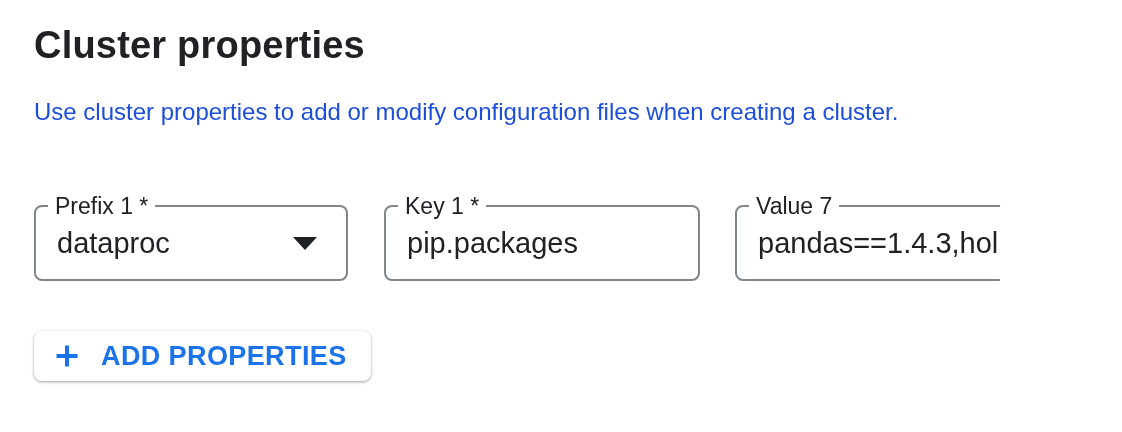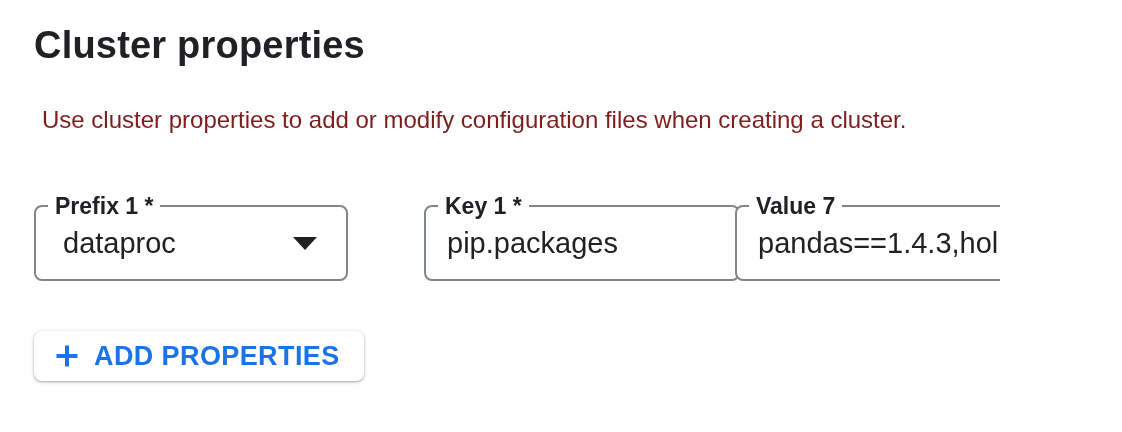--- a/index.html
+++ b/index.html
@@ -25,72 +25,72 @@
     font-size: 38px;
     font-weight: bold;
     line-height: 46px;
     color: #202124;
     letter-spacing: 0.2px;
   }
   .section-description {
     position: absolute;
     left: 34px;
     top: 97px;
-    margin: 8px;
+    margin: 0;
     font-size: 24px;
     font-weight: normal;
     line-height: 30px;
-    color: #7f1d1d;
+    color: #1d4ed8;
     white-space: nowrap;
   }
 
   
   .field {
     position: absolute;
     top: 205px;
     height: 76px;
     box-sizing: border-box;
     border: 2px solid #80868b;
     border-radius: 8px;
     background: #ffffff;
     display: flex;
     align-items: center;
   }
   #field-prefix { left: 34px;  width: 314px; cursor: pointer; }
-  #field-key    { left: 384px; width: 316px; margin-left: 40px; }
+  #field-key    { left: 384px; width: 316px; }
   #field-value  { left: 735px; width: 318px; }
 
   .field-label {
     position: absolute;
     top: -15px;
     left: 12px;
     padding: 0 7px;
     background: #ffffff;
     font-size: 23px;
-    font-weight: bold;
+    font-weight: normal;
     line-height: 28px;
     color: #202124;
     white-space: nowrap;
   }
 
   .field-input {
     width: 100%;
     height: 100%;
     border: none;
     outline: none;
     margin: 0;
     padding: 0 10px 0 21px;
     background: transparent;
     font-family: inherit;
     font-size: 29px;
     color: #202124;
   }
 
   .select-value {
-    padding-left: 27px;
+    padding-left: 21px;
     font-size: 29px;
     color: #202124;
     flex: 1;
     white-space: nowrap;
     overflow: hidden;
   }
   .dropdown-arrow {
     position: absolute;
     right: 29px;
     top: 50%;
@@ -103,21 +103,21 @@
   }
 
   
   .add-btn {
     position: absolute;
     left: 34px;
     top: 331px;
     height: 50px;
     display: flex;
     align-items: center;
-    gap: 13px;
+    gap: 20px;
     padding: 0 24px 0 19px;
     background: #ffffff;
     border: none;
     border-radius: 8px;
     box-shadow: 0 1px 2px rgba(60,64,67,0.30), 0 1px 3px 1px rgba(60,64,67,0.15);
     color: #1a73e8;
     font-family: inherit;
     font-size: 27px;
     font-weight: bold;
     letter-spacing: 0.4px;

